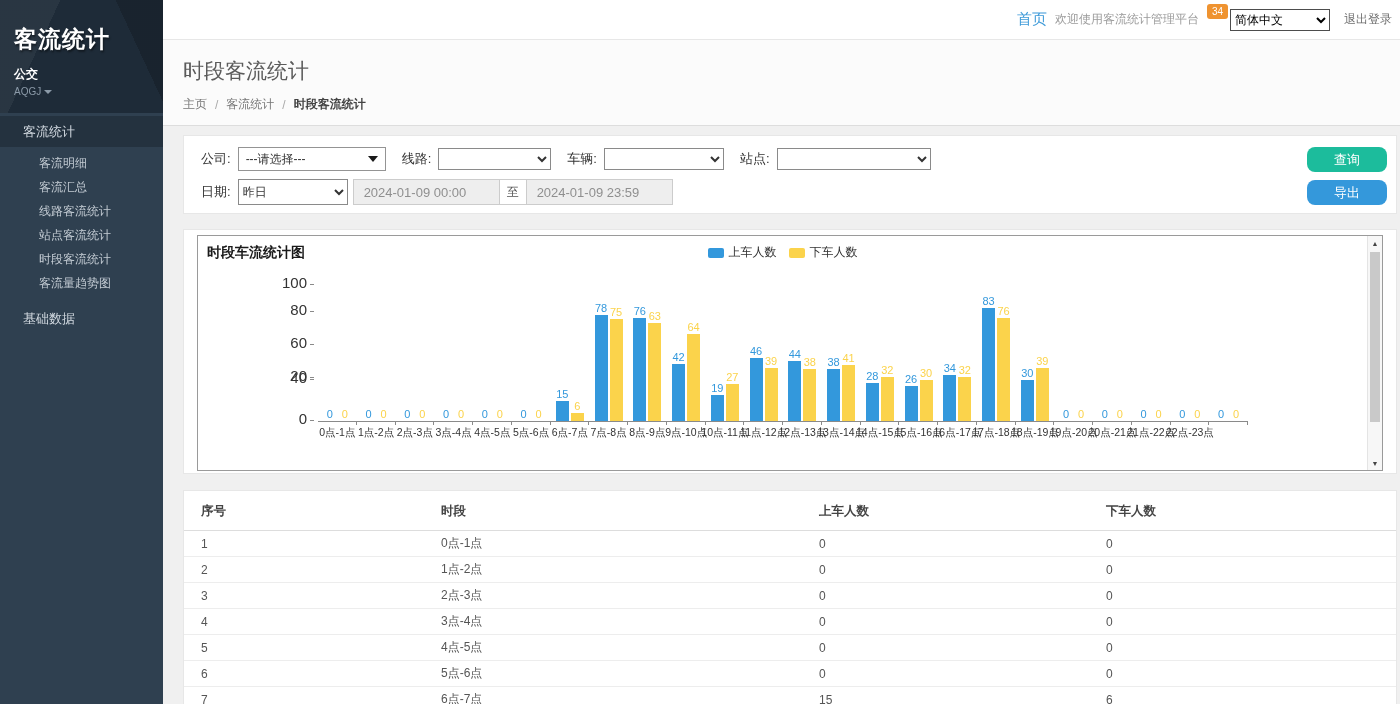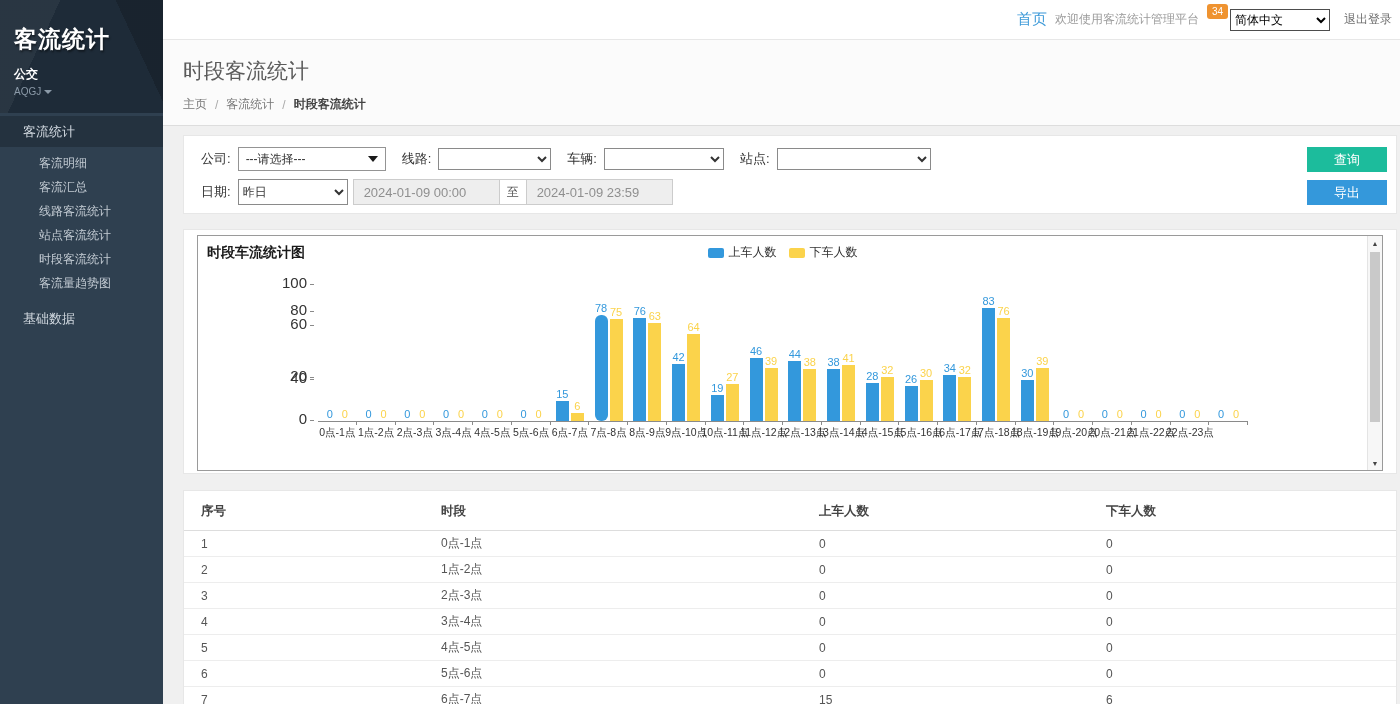--- a/index.html
+++ b/index.html
@@ -55,21 +55,21 @@
   .caret-down { width:0; height:0; border-left:5px solid transparent; border-right:5px solid transparent;
     border-top:6px solid #1a1a1a; }
   .sel-native { height:22px; border:1px solid #8a8a8a; background:#fff; font-size:12px; color:#333; margin-right:16px; }
   .w113 { width:113px; } .w120 { width:120px; } .w154 { width:154px; }
   .sel-date { width:110px; height:26px; border:1px solid #8a8a8a; background:#fff; font-size:12px; color:#333; margin-right:5px; }
   .inp-date { width:147px; height:26px; background:#eee; border:1px solid #ccc; color:#8f8f8f;
     font-size:13px; display:flex; align-items:center; padding-left:10px; }
   .addon { width:28px; height:26px; border:1px solid #ccc; margin:0 -1px; background:#fff; z-index:1;
     display:flex; align-items:center; justify-content:center; font-size:12px; color:#555; }
   .btns { position:absolute; right:9px; top:11px; display:flex; flex-direction:column; gap:8px; }
-  .btn { width:80px; height:25px; border:none; border-radius:0; color:#fff; font-size:13px; cursor:pointer; }
+  .btn { width:80px; height:25px; border:none; border-radius:8px; color:#fff; font-size:13px; cursor:pointer; }
   .btn-query { background:#1cbc9c; }
   .btn-export { background:#3498db; }
 
   
   .chart-card { margin-top:15px; height:245px; padding:5px 13px 11px; }
   .chart-box { position:relative; border:1px solid #9a9a9a; height:236px; overflow:hidden; }
   .chart-title { position:absolute; left:9px; top:8px; font-size:14px; font-weight:bold; color:#1a1a1a; }
   .legend { position:absolute; left:0; right:15px; top:8px; display:flex; justify-content:center; gap:12px;
     font-size:12px; color:#333; }
   .legend-item { display:flex; align-items:center; gap:5px; cursor:pointer; }
@@ -244,21 +244,21 @@
               </div>
               <div class="group">
                 <div class="bar" style="background: rgb(51, 152, 220); height: 20.4px;">
                   <span class="val" style="color: rgb(51, 152, 220);">15</span>
                 </div>
                 <div class="bar" style="background: rgb(251, 211, 75); height: 8.16px;">
                   <span class="val" style="color: rgb(251, 211, 75);">6</span>
                 </div>
               </div>
               <div class="group">
-                <div class="bar" style="background: rgb(51, 152, 220); height: 106.08px; border-radius: 6px;">
+                <div class="bar" style="background: rgb(51, 152, 220); height: 106.08px;">
                   <span class="val" style="color: rgb(51, 152, 220);">78</span>
                 </div>
                 <div class="bar" style="background: rgb(251, 211, 75); height: 102px;">
                   <span class="val" style="color: rgb(251, 211, 75);">75</span>
                 </div>
               </div>
               <div class="group">
                 <div class="bar" style="background: rgb(51, 152, 220); height: 103.36px;">
                   <span class="val" style="color: rgb(51, 152, 220);">76</span>
                 </div>
@@ -435,21 +435,21 @@
               <div class="xlabel">18点-19点</div>
               <div class="xlabel">19点-20点</div>
               <div class="xlabel">20点-21点</div>
               <div class="xlabel">21点-22点</div>
               <div class="xlabel">22点-23点</div>
               <div class="xlabel">23点-24点</div>
             </div>
         <span class="ytick" style="bottom: -6px;">0</span>
             <span class="ytick" style="bottom: 37px;">20</span>
             <span class="ytick" style="bottom: 35px;">40</span>
-            <span class="ytick" style="bottom: 89px;">60</span>
+            <span class="ytick" style="bottom: 70px;">60</span>
             <span class="ytick" style="bottom: 102.8px;">80</span>
             <span class="ytick" style="bottom: 130px;">100</span>
           </div>
         <div class="scrollbar">
           <div class="sb-btn">▲</div>
           <div class="sb-thumb"></div>
           <div class="sb-btn down">▼</div>
         </div>
       </div>
     </div>

